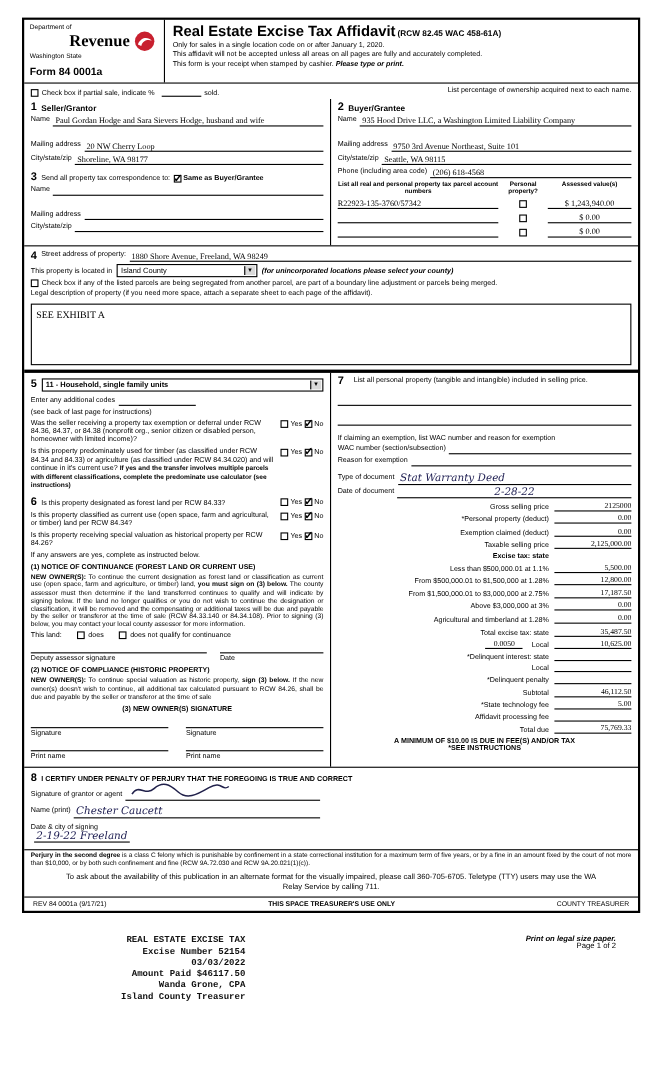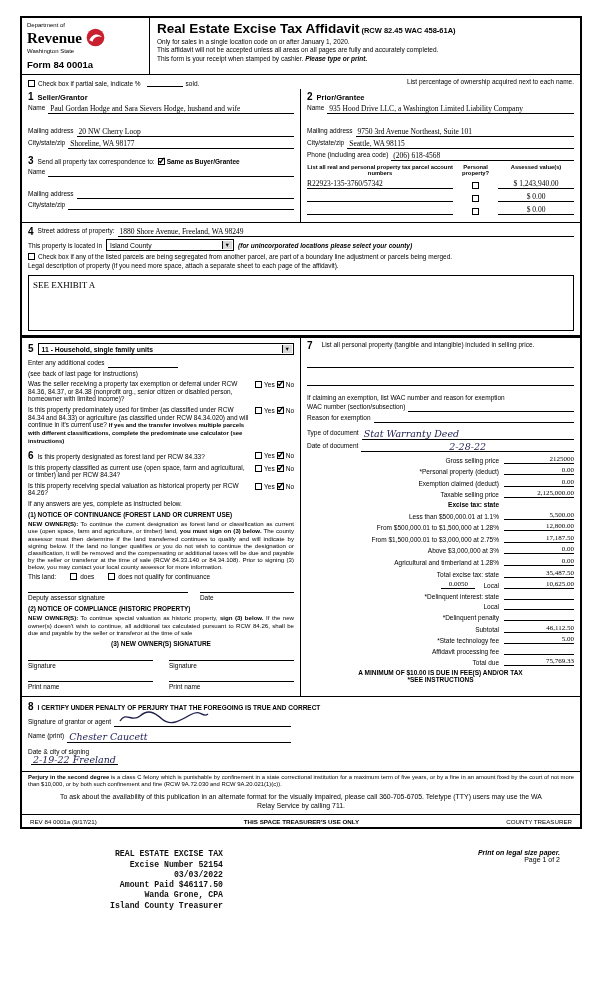--- a/index.html
+++ b/index.html
@@ -20,21 +20,21 @@
   .cb { display:inline-block; width:7px; height:7px; border:1px solid #000; position:relative; vertical-align:-1px; flex:none; background:#fff; }
   .cb.checked::after { content:"✓"; position:absolute; left:-1px; top:-4px; font-size:10px; font-weight:bold; }
   .sec-num { font-weight:bold; font-size:10px; margin-right:4px; line-height:1; }
   .select { display:inline-flex; align-items:center; justify-content:space-between; border:1px solid #000; padding:1px 1px 1px 3px; background:#fff; font-size:6.8px; }
   .select .arrow { margin-left:6px; border-left:1px solid #000; background:#d9d9d9; font-size:5.5px; padding:1px 2px; }
   
   .hdr { border-bottom:1.5px solid #000; }
   .logo-cell { width:128px; border-right:1.5px solid #000; padding:4px 5px; }
   .dept-small { font-size:6px; }
   .brand { font-family:"Liberation Serif", serif; font-weight:bold; font-size:15px; line-height:1; }
-  .brand-row { display:flex; align-items:center; gap:4px; }
+  .brand-row { display:flex; align-items:center; gap:4px;margin-left:36px; }
   .form-num { font-weight:bold; font-size:9.5px; margin-top:5px; }
   .title-cell { flex:1; padding:4px 7px; }
   .title { font-weight:bold; font-size:13.5px; line-height:1.05; }
   .rcw { font-size:7.5px; font-weight:bold; }
   .title-cell div.note { margin-top:1.5px; }
   
   .pcol { width:50%; padding:3px 6px 4px 6px; }
   .pcol.left { border-right:1.5px solid #000; }
   .sechead { display:flex; align-items:center; margin-bottom:2px; }
   .sechead .b { font-size:7.5px; }
@@ -151,21 +151,21 @@
         </div>
       <div class="frow">
           <span class="lbl">City/state/zip</span>
           <span class="fld typed"></span>
         </div>
     </div>
 
     <div class="pcol">
       <div class="sechead">
           <span class="sec-num">2</span>
-          <span class="b">Prior/Grantee</span>
+          <span class="b">Buyer/Grantee</span>
         </div>
       <div class="frow">
           <span class="lbl">Name</span>
           <span class="fld typed">935 Hood Drive LLC, a Washington Limited Liability Company</span>
         </div>
       <div class="gap"></div>
       <div class="frow">
           <span class="lbl">Mailing address</span>
           <span class="fld typed">9750 3rd Avenue Northeast, Suite 101</span>
         </div>

